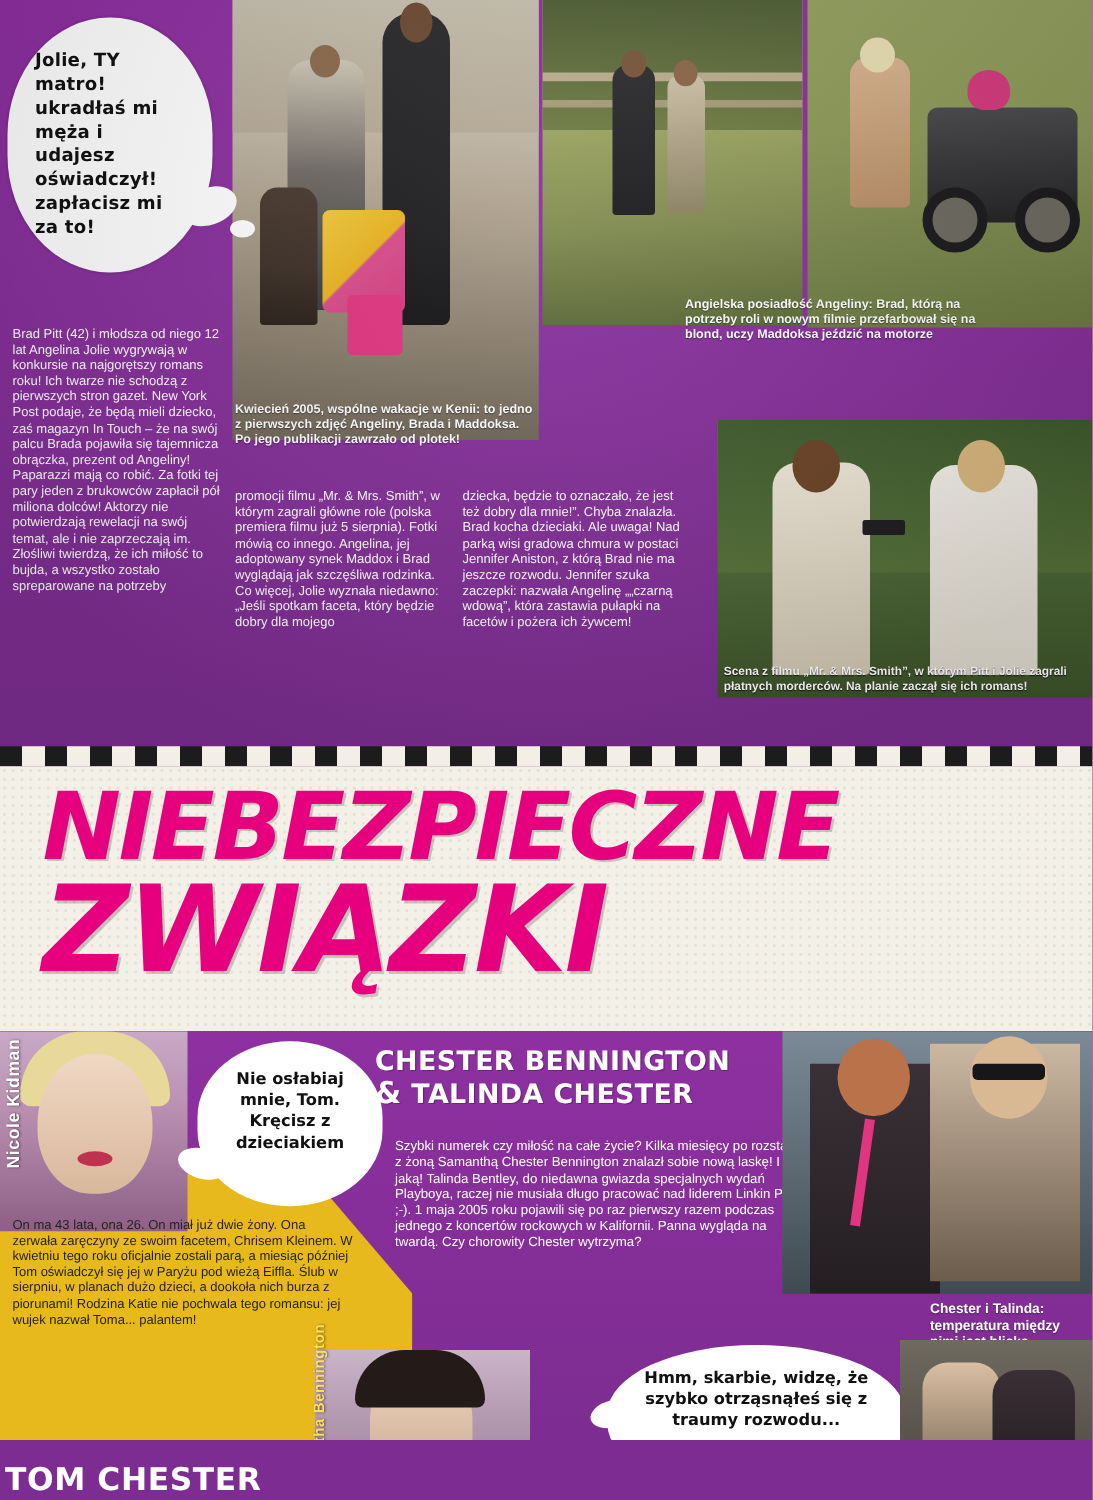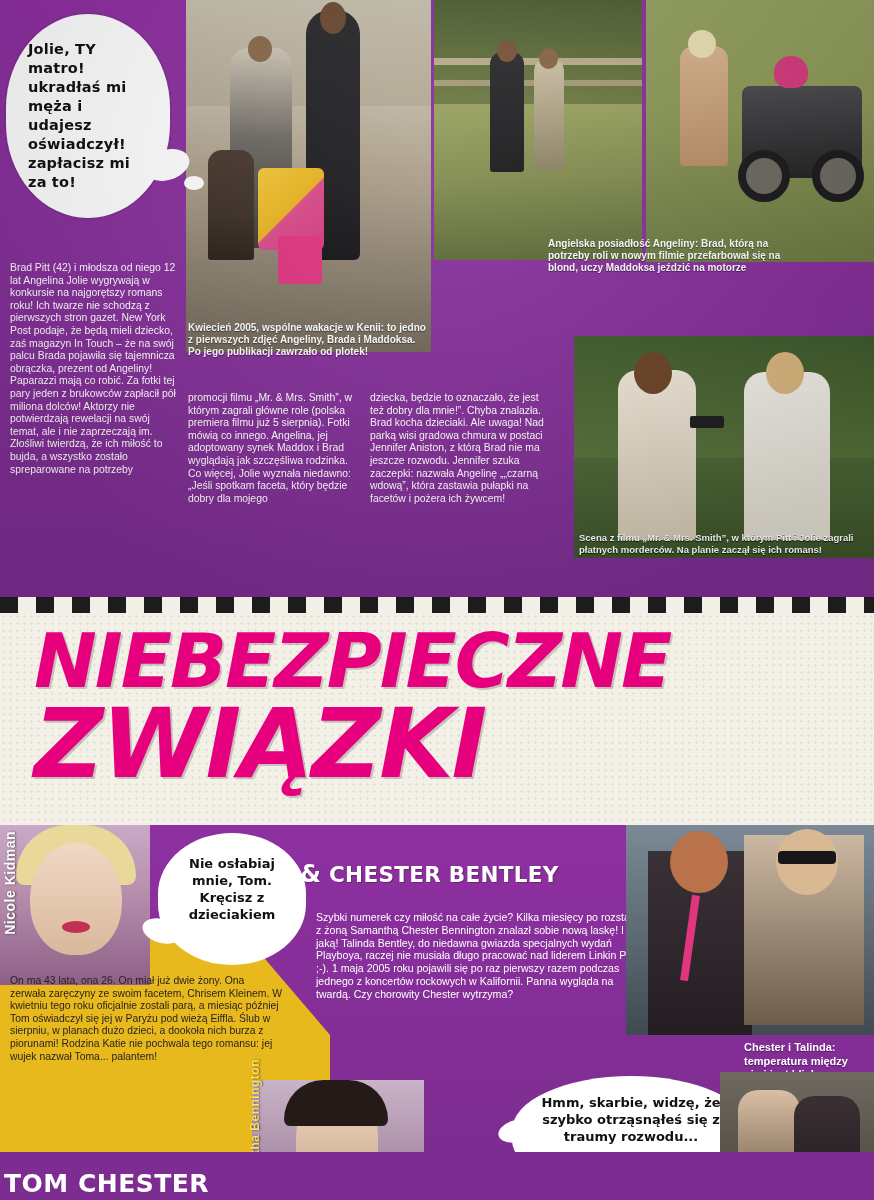--- a/index.html
+++ b/index.html
@@ -229,21 +229,21 @@
   }
   .bubble .txt {
     position:relative; z-index:2;
     font-family:"DejaVu Sans", sans-serif; font-weight:bold; color:#111;
     text-align:center;
   }
   #bubble-2 { left:158px; top:8px; width:148px; height:132px; }
   #bubble-2 .txt { padding:22px 16px 0; font-size:13px; line-height:17px; }
   #bubble-2 .tail { position:absolute; left:-16px; top:86px; width:40px;height:24px;background:#fff;border-radius:50%; transform:rotate(16deg); }
 
-  #bubble-3 { left:512px; bottom:6px; width:238px; height:118px; }
+  #bubble-3 { left:486px; bottom:6px; width:238px; height:118px; }
   #bubble-3 .txt { padding:18px 18px 0; font-size:13px; line-height:17px; }
   #bubble-3 .tail { position:absolute; left:-14px; top:44px; width:38px;height:22px;background:#fff;border-radius:50%; transform:rotate(-14deg);}
 
   
   .band-title {
     position:absolute; left:300px; top:12px; width:350px; color:#fff;
     font-family:"DejaVu Sans", sans-serif; font-weight:bold;
     font-size:21.5px; line-height:25px; letter-spacing:.3px;
     text-shadow:1px 1px 0 rgba(0,0,0,.25);
   }
@@ -357,23 +357,23 @@
       <div class="lips"></div>
     </div>
     <div class="vlabel" id="nicole-label">Nicole Kidman</div>
 
     <div class="bubble" id="bubble-2">
       <div class="tail"></div>
       <div class="txt">Nie osłabiaj mnie, Tom. Kręcisz z dzieciakiem</div>
     </div>
 
     <div class="band-title">
-      <br>
+      <span>CHESTER BENNINGTON</span><br>
       <span class="amp">&amp;</span>
-      <span>CHESTER BENTLEY</span>
+      <span>TALINDA CHESTER</span>
     </div>
 
     <div id="bottom-body">Szybki numerek czy miłość na całe życie? Kilka miesięcy po rozstaniu z żoną Samanthą Chester Bennington znalazł sobie nową laskę! I to jaką! Talinda Bentley, do niedawna gwiazda specjalnych wydań Playboya, raczej nie musiała długo pracować nad liderem Linkin Park ;-). 1 maja 2005 roku pojawili się po raz pierwszy razem podczas jednego z koncertów rockowych w Kalifornii. Panna wygląda na twardą. Czy chorowity Chester wytrzyma?</div>
     <div id="yellow-body">On ma 43 lata, ona 26. On miał już dwie żony. Ona zerwała zaręczyny ze swoim facetem, Chrisem Kleinem. W kwietniu tego roku oficjalnie zostali parą, a miesiąc później Tom oświadczył się jej w Paryżu pod wieżą Eiffla. Ślub w sierpniu, w planach dużo dzieci, a dookoła nich burza z piorunami! Rodzina Katie nie pochwala tego romansu: jej wujek nazwał Toma... palantem!</div>
 
     <div id="photo-chester">
       <div class="woman"></div>
       <div class="womanh"></div>
       <div class="lanyard"></div>
       <div class="man"></div>

